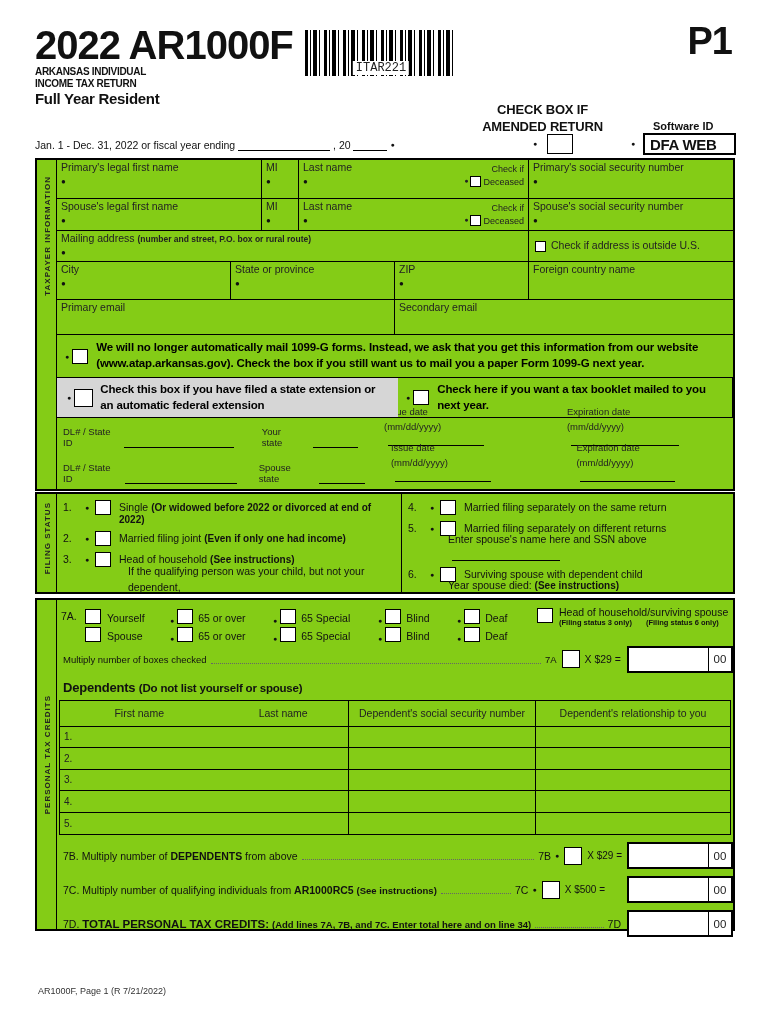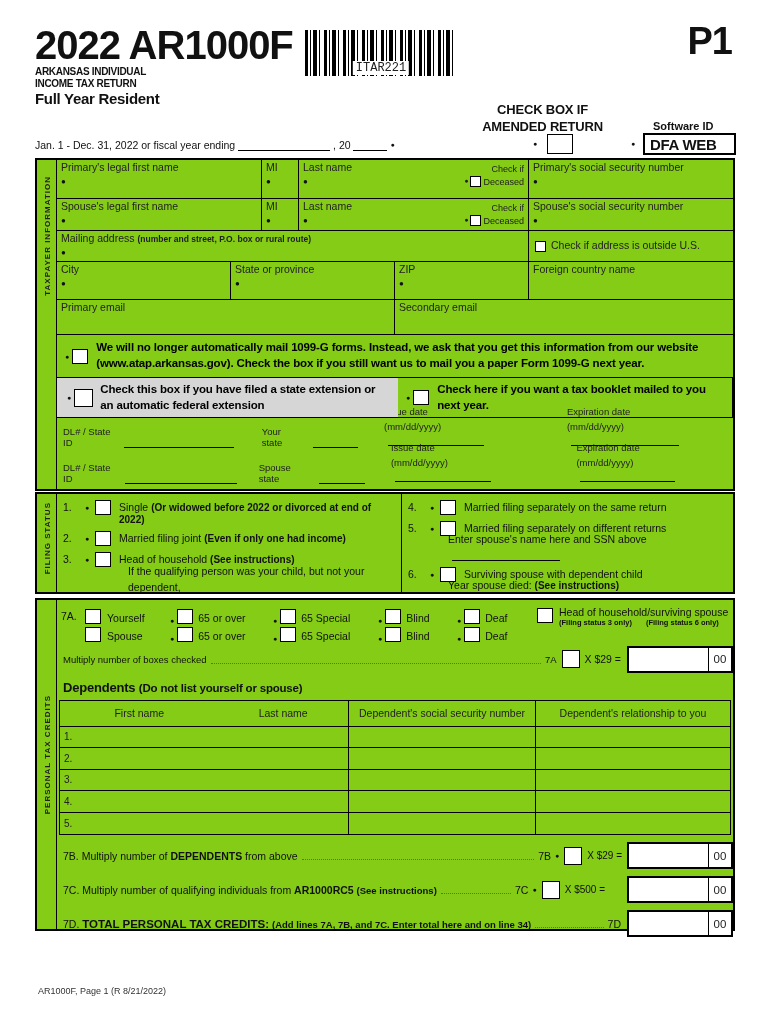--- a/index.html
+++ b/index.html
@@ -518,15 +518,15 @@
         <span style="margin-right:6px">7D</span>
         <span class="amt">
           <span class="val"></span>
           <span class="cents">00</span>
         </span>
       </div>
 
     </div>
   </div>
 
-  <div class="footer">AR1000F, Page 1 (R 8/21/2022)</div>
+  <div class="footer">AR1000F, Page 1 (R 7/21/2022)</div>
 
 </div>
 
 </body></html>

